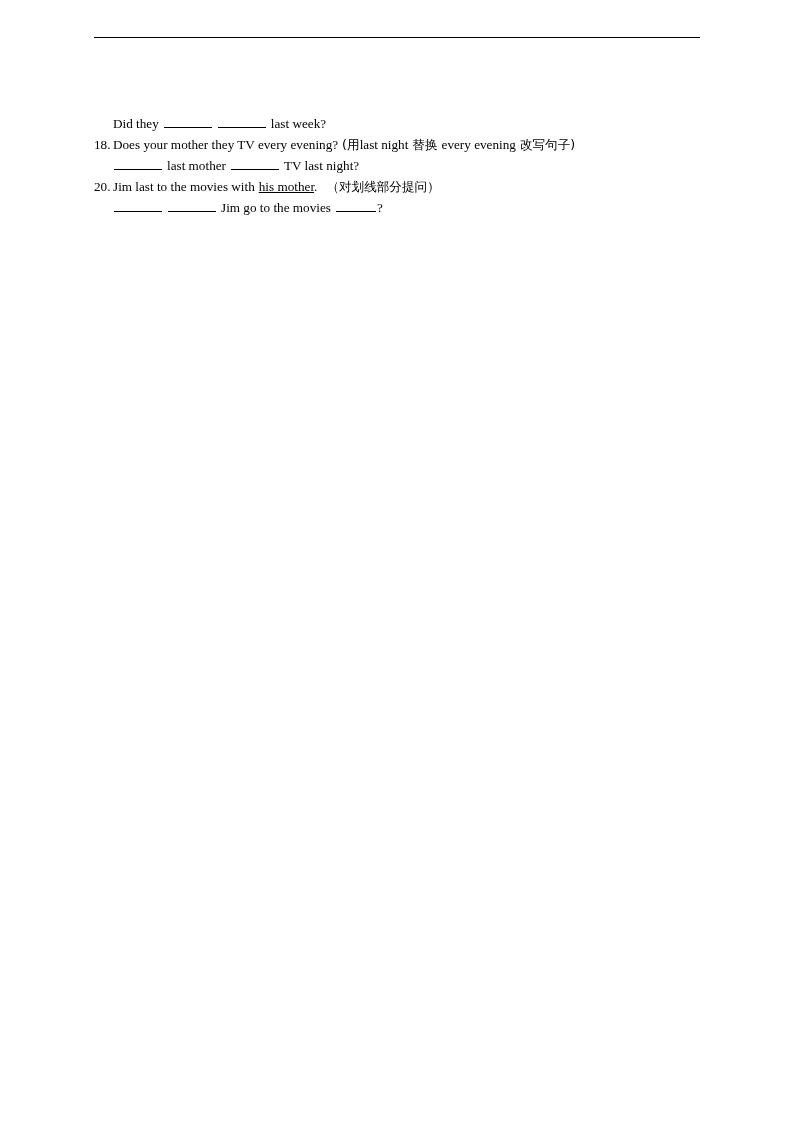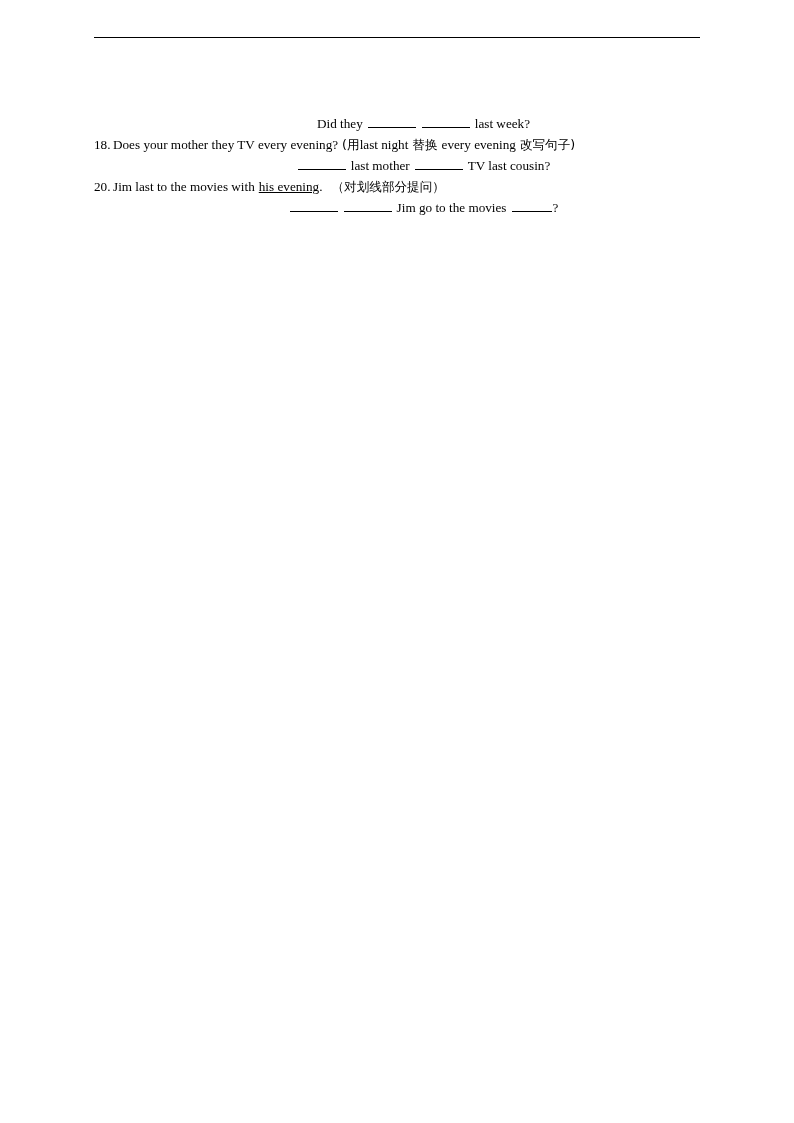--- a/index.html
+++ b/index.html
@@ -56,21 +56,20 @@
   .item-num {
     position: absolute;
     left: 0;
     top: 0;
     font-size: 13.2px;
   }
 
   
   .answer-line {
     padding-left: 19px;
-    text-align: center;
   }
 
   
   .blank {
     display: inline-block;
     border-bottom: 1.1px solid #000000;
     vertical-align: baseline;
     height: 0.92em;
     margin: 0 1px;
   }
@@ -101,25 +100,25 @@
 
     <div class="line answer-line">
       <span>Did they</span><span class="gap-sm"></span><span class="blank blank-long"></span><span class="gap-sm"></span><span class="blank blank-long"></span><span class="gap-sm"></span><span>last week?</span>
     </div>
 
     <div class="line item-line">
       <span class="item-num">18.</span><span>Does your mother they TV every evening?</span><span class="gap-sm"></span><span class="cn">(用</span><span>last night</span><span class="gap-sm"></span><span class="cn">替换</span><span class="gap-sm"></span><span>every evening</span><span class="gap-sm"></span><span class="cn">改写句子)</span>
     </div>
 
     <div class="line answer-line">
-      <span class="blank blank-long"></span><span class="gap-sm"></span><span>last mother</span><span class="gap-sm"></span><span class="blank blank-long"></span><span class="gap-sm"></span><span>TV last cousin?</span>
+      <span class="blank blank-long"></span><span class="gap-sm"></span><span>last mother</span><span class="gap-sm"></span><span class="blank blank-long"></span><span class="gap-sm"></span><span>TV last night?</span>
     </div>
 
     <div class="line item-line">
-      <span class="item-num">20.</span><span>Jim last to the movies with</span><span class="gap-sm"></span><span class="underlined">his evening</span><span>.</span><span class="gap-md"></span><span class="cn">（对划线部分提问）</span>
+      <span class="item-num">20.</span><span>Jim last to the movies with</span><span class="gap-sm"></span><span class="underlined">his mother</span><span>.</span><span class="gap-md"></span><span class="cn">（对划线部分提问）</span>
     </div>
 
     <div class="line answer-line">
       <span class="blank blank-long"></span><span class="gap-sm"></span><span class="blank blank-long"></span><span class="gap-sm"></span><span>Jim go to the movies</span><span class="gap-sm"></span><span class="blank blank-short"></span><span>?</span>
     </div>
 
   </div>
 </div>
 
 </body></html>

